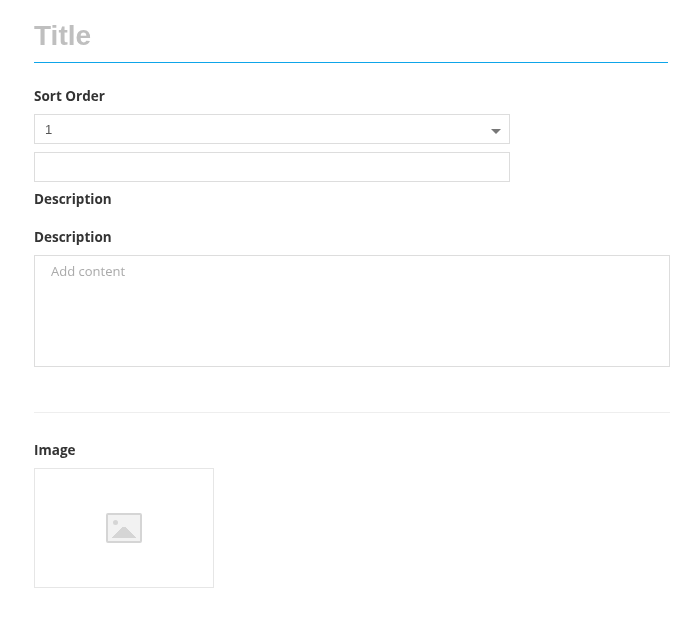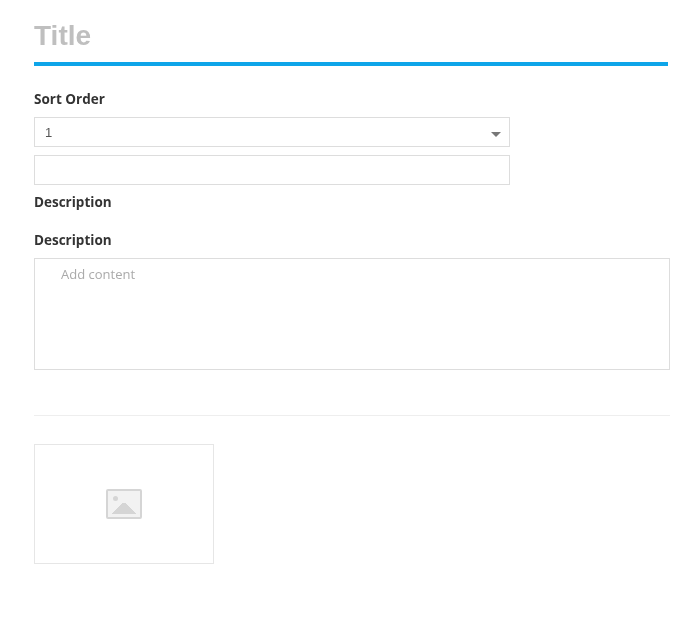--- a/index.html
+++ b/index.html
@@ -5,21 +5,21 @@
     * { margin: 0; padding: 0; box-sizing: border-box; }
     body {
       font-family: -apple-system, BlinkMacSystemFont, "Segoe UI", "Open Sans", sans-serif;
       background: #fff;
       padding: 16px 32px 24px 34px;
       width: 700px;
     }
     .title-input {
       width: 100%;
       border: none;
-      border-bottom: 4px solid #0ea5e9;
+      border-bottom: 1px solid #0ea5e9;
       font-size: 28px;
       font-weight: 700;
       color: #333;
       padding: 4px 0 10px 0;
       margin-bottom: 24px;
       outline: none;
       background: transparent;
     }
     .title-input::placeholder {
       color: #bfbfbf;
@@ -74,21 +74,21 @@
       margin-bottom: 20px;
     }
     .textarea-input {
       width: 636px;
       height: 112px;
       border: 1px solid #ddd;
       background: #fff;
       font-family: inherit;
       font-size: 13px;
       color: #6d28d9;
-      padding: 6px 26px;
+      padding: 6px 16px;
       outline: none;
       resize: none;
     }
     .textarea-input::placeholder { color: #aaa; }
     .hr-divider {
       border: none;
       border-top: 1px solid #eee;
       margin: 40px 0 28px 0;
       width: 636px;
     }
@@ -157,20 +157,21 @@
 <div class="heading-label">Description</div>
 
 <div class="field-group">
   <label class="field-label">Description</label>
   <textarea class="textarea-input" placeholder="Add content" style=""></textarea>
 </div>
 
 <hr class="hr-divider">
 
 <div>
+  <label class="field-label">Image</label>
   <div class="image-drop">
     <span class="image-placeholder-icon"></span>
   </div>
 
 </div>
 
 
 
 
 </body></html>

